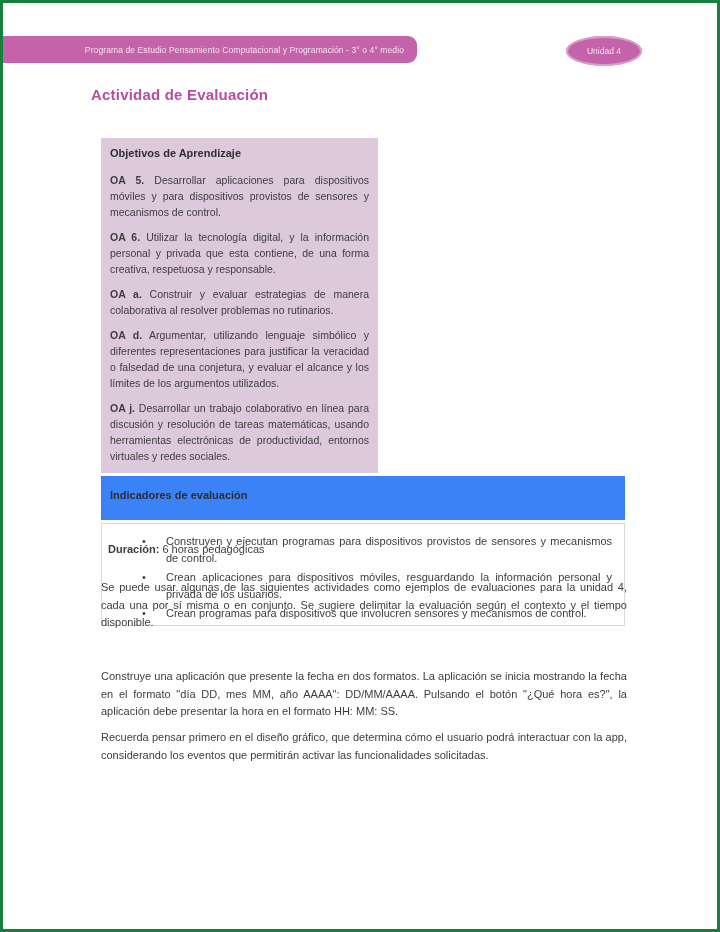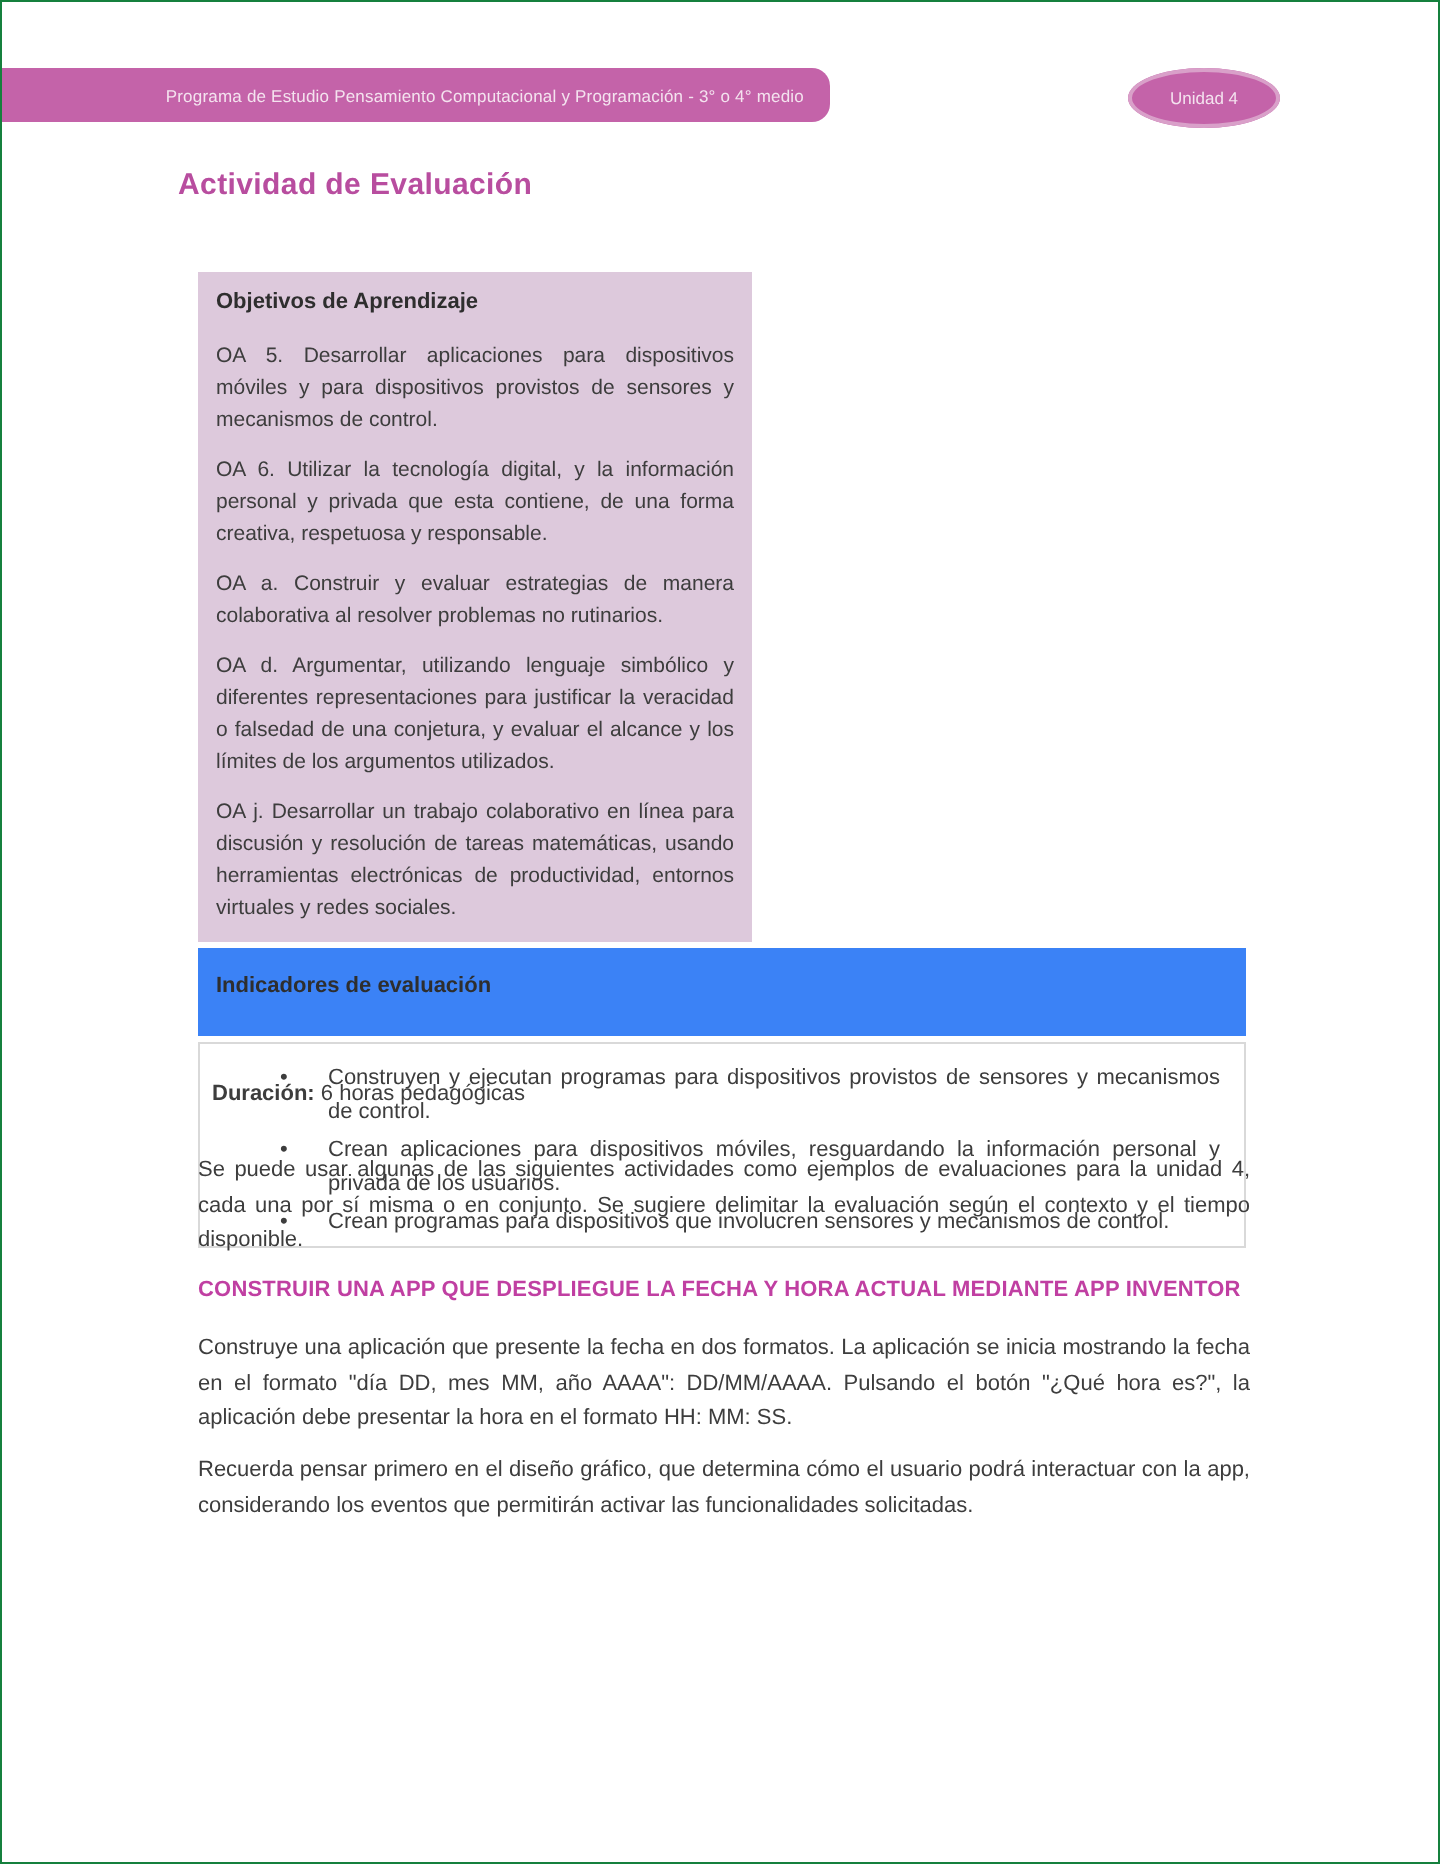--- a/index.html
+++ b/index.html
@@ -4,21 +4,21 @@
 <style>
   * { margin:0; padding:0; box-sizing:border-box; }
   html, body { width:720px; height:932px; }
   body {
     font-family:"Liberation Sans", sans-serif;
     background:#ffffff;
     color:#3d3d3d;
     position:relative;
     overflow:hidden;
   }
-  .page { position:absolute; inset:0; background:#ffffff; border:1px solid #15803d; }
+  .page { position:absolute; inset:0; background:#ffffff; border:3px solid #15803d; }
 
   
   .header-bar {
     position:absolute; left:0; top:33px; width:414px; height:27px;
     background:#c463a9; border-radius:0 9px 9px 0;
     display:flex; align-items:center; justify-content:flex-end;
     padding-right:13px;
   }
   .header-bar-label { font-size:8.5px; color:#f4e3ef; letter-spacing:.1px; }
   .unit-badge {
@@ -33,21 +33,21 @@
     position:absolute; left:88px; top:83px;
     font-size:15px; font-weight:bold; color:#b84d9f; letter-spacing:.2px;
   }
 
   
   .oa-table { position:absolute; left:98px; top:135px; width:524px; height:396px; display:flex; gap:3px;flex-direction:column; }
   .col-left { width:277px; background:#ddc9dc; padding:9px 9px 0 9px; }
   .col-header { font-weight:bold; font-size:11px; color:#2e2e2e; }
   .col-left .col-header { margin-bottom:13px; }
   .oa-item { font-size:10.5px; line-height:16px; text-align:justify; margin-bottom:9px; }
-  .oa-code { font-weight:normal;margin-top:48px; }
+  .oa-code { font-weight:bold;margin-top:48px; }
   .col-right { flex:1; display:flex; flex-direction:column; }
   .col-right-header { background:#3b82f6; height:44px; padding:9px 9px 0 9px; }
   .col-right-body {
     margin-top:3px; flex:1; background:#ffffff;
     border:1px solid #d9d9d9; padding:9px 12px 0 40px;
   }
   .ind-row { display:flex; font-size:11px; line-height:16.5px; margin-bottom:3px; }
   .ind-bullet { width:24px; flex:none; font-size:11px; }
   .ind-text { flex:1; text-align:justify; }
 
@@ -121,19 +121,18 @@
     </div>
 
   </div>
 
   <div class="duration-line">
     <span class="duration-label">Duración:</span><span> 6 horas pedagógicas</span>
   </div>
 
   <p class="body-par intro-par">Se puede usar algunas de las siguientes actividades como ejemplos de evaluaciones para la unidad 4, cada una por sí misma o en conjunto. Se sugiere delimitar la evaluación según el contexto y el tiempo disponible.</p>
 
-  <div class="activity-heading">CONSTRUIR UNA APP QUE DESPLIEGUE LA FECHA Y HORA ACTUAL MEDIANTE APP INVENTOR</div>
 
   <p class="body-par act-par-1">Construye una aplicación que presente la fecha en dos formatos. La aplicación se inicia mostrando la fecha en el formato "día DD, mes MM, año AAAA": DD/MM/AAAA. Pulsando el botón "¿Qué hora es?", la aplicación debe presentar la hora en el formato HH: MM: SS.</p>
   <p class="body-par act-par-2">Recuerda pensar primero en el diseño gráfico, que determina cómo el usuario podrá interactuar con la app, considerando los eventos que permitirán activar las funcionalidades solicitadas.</p>
 
 
 </div>
 
 </body></html>

